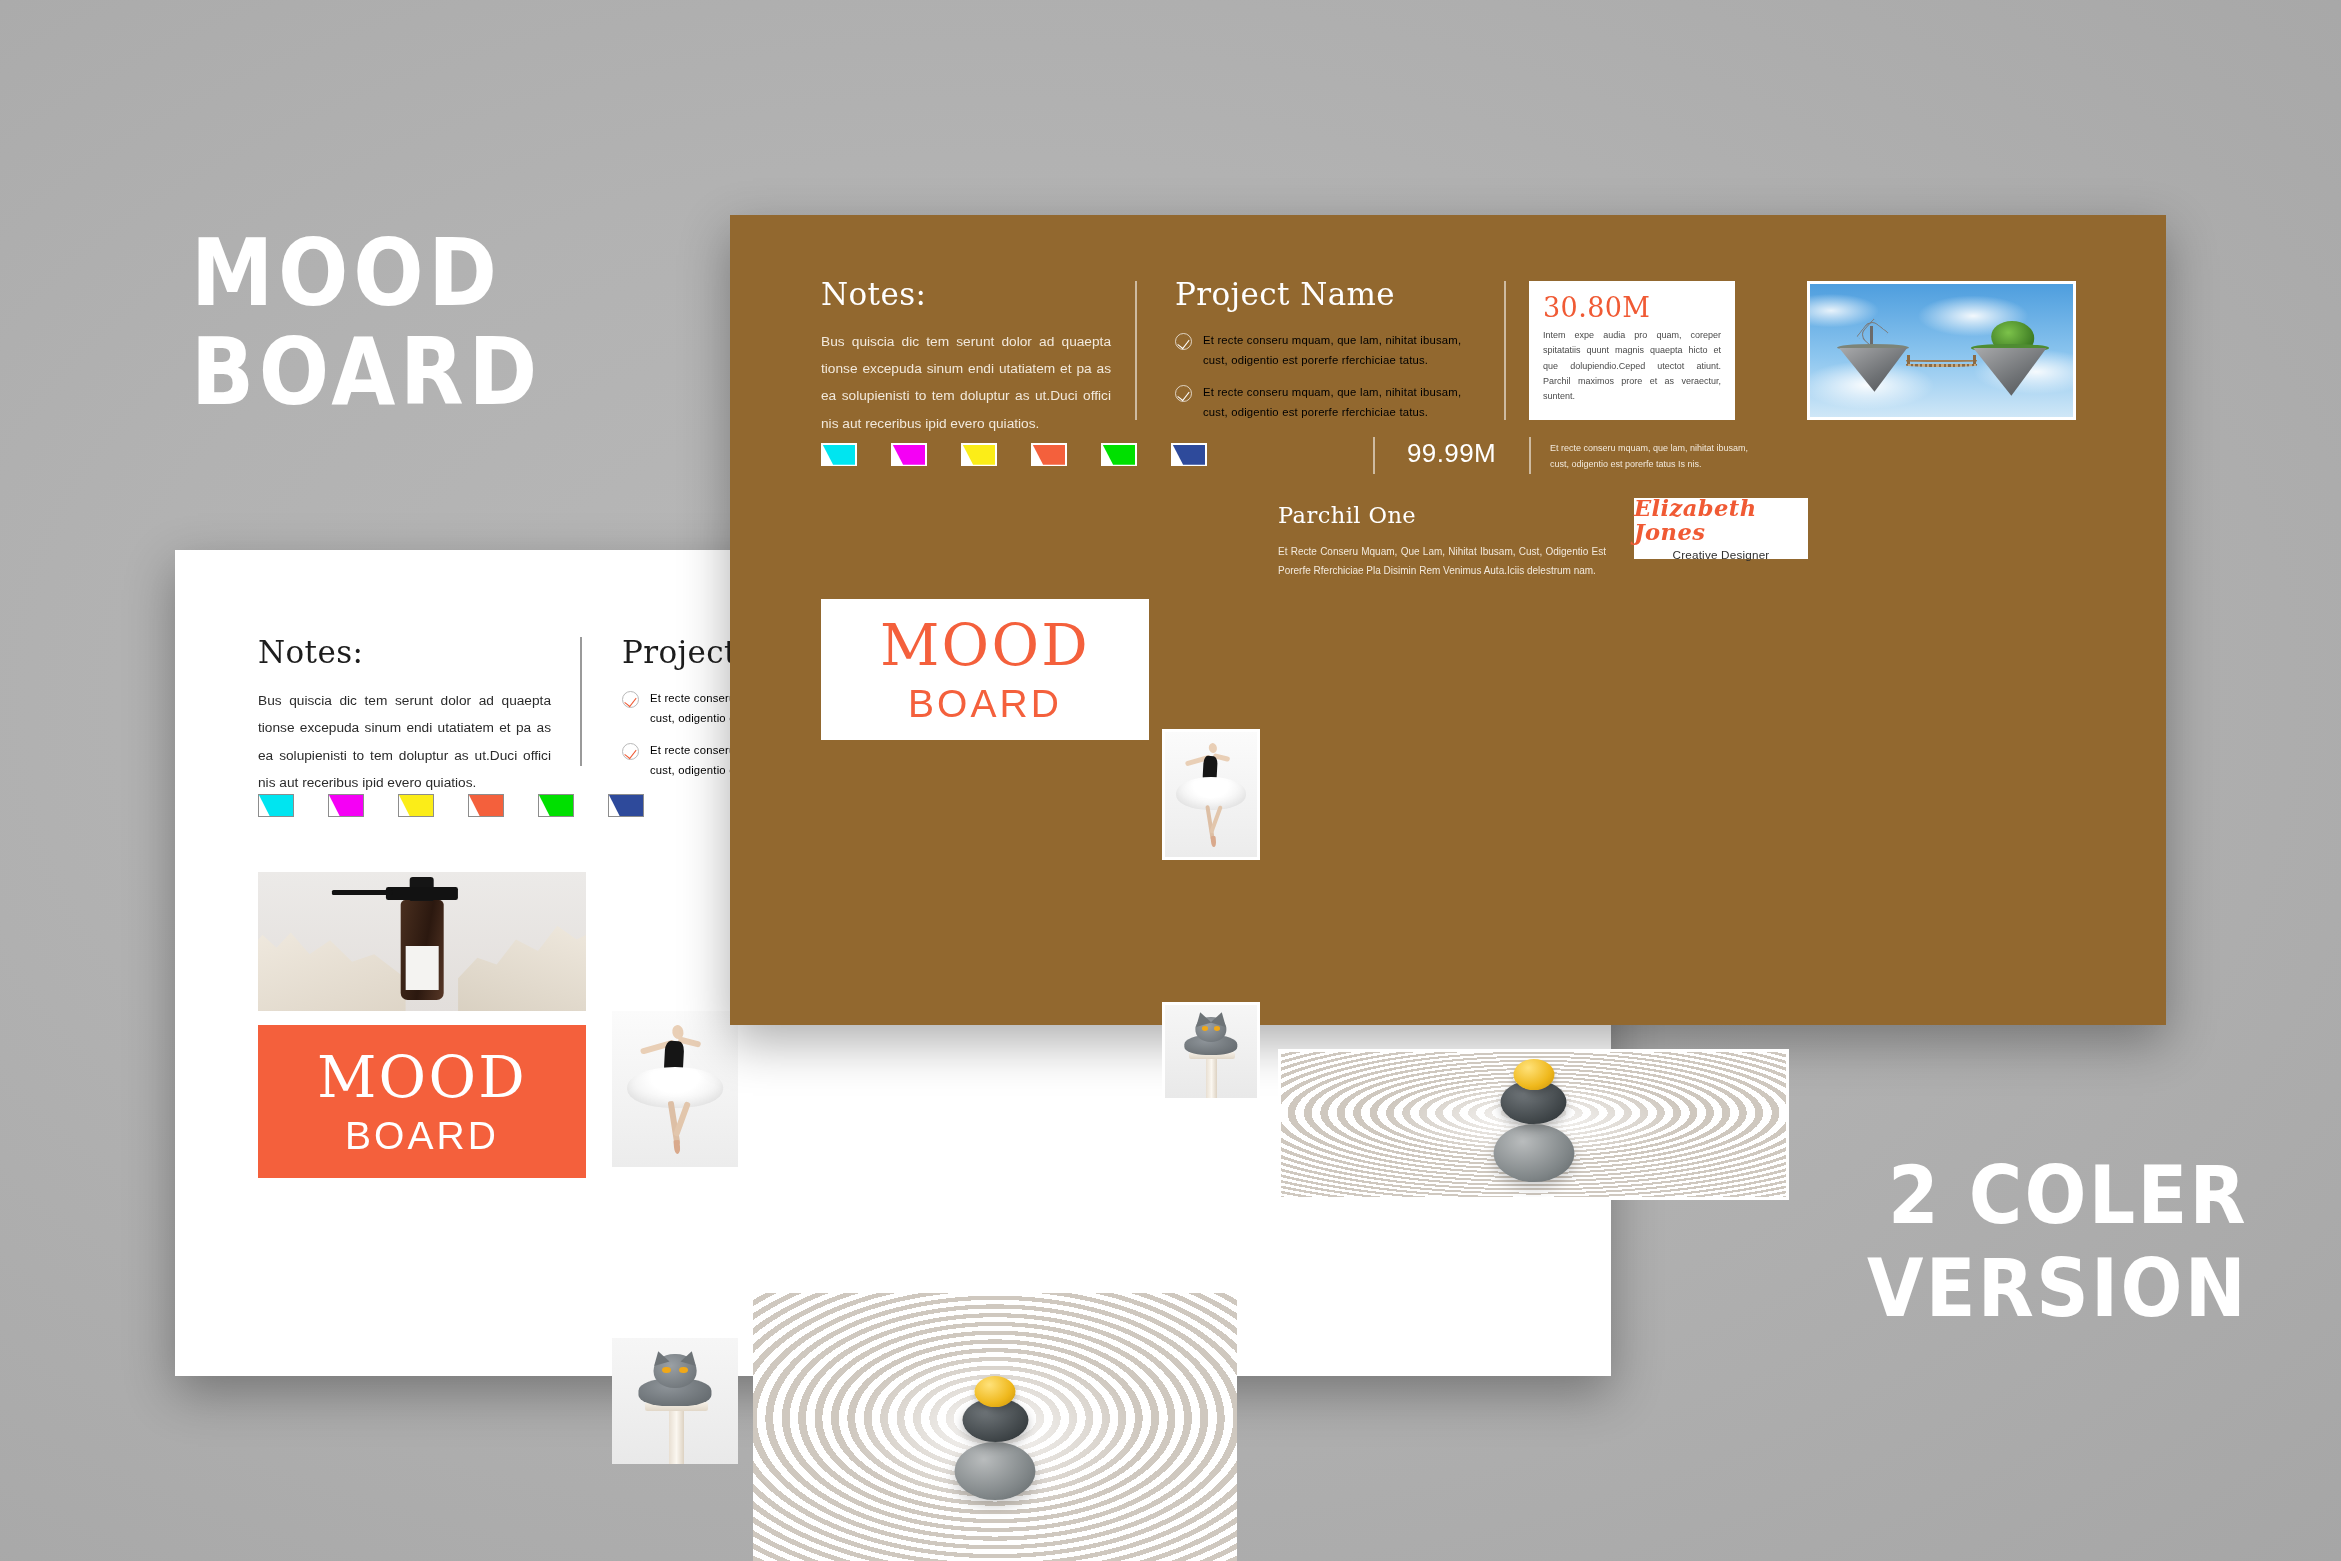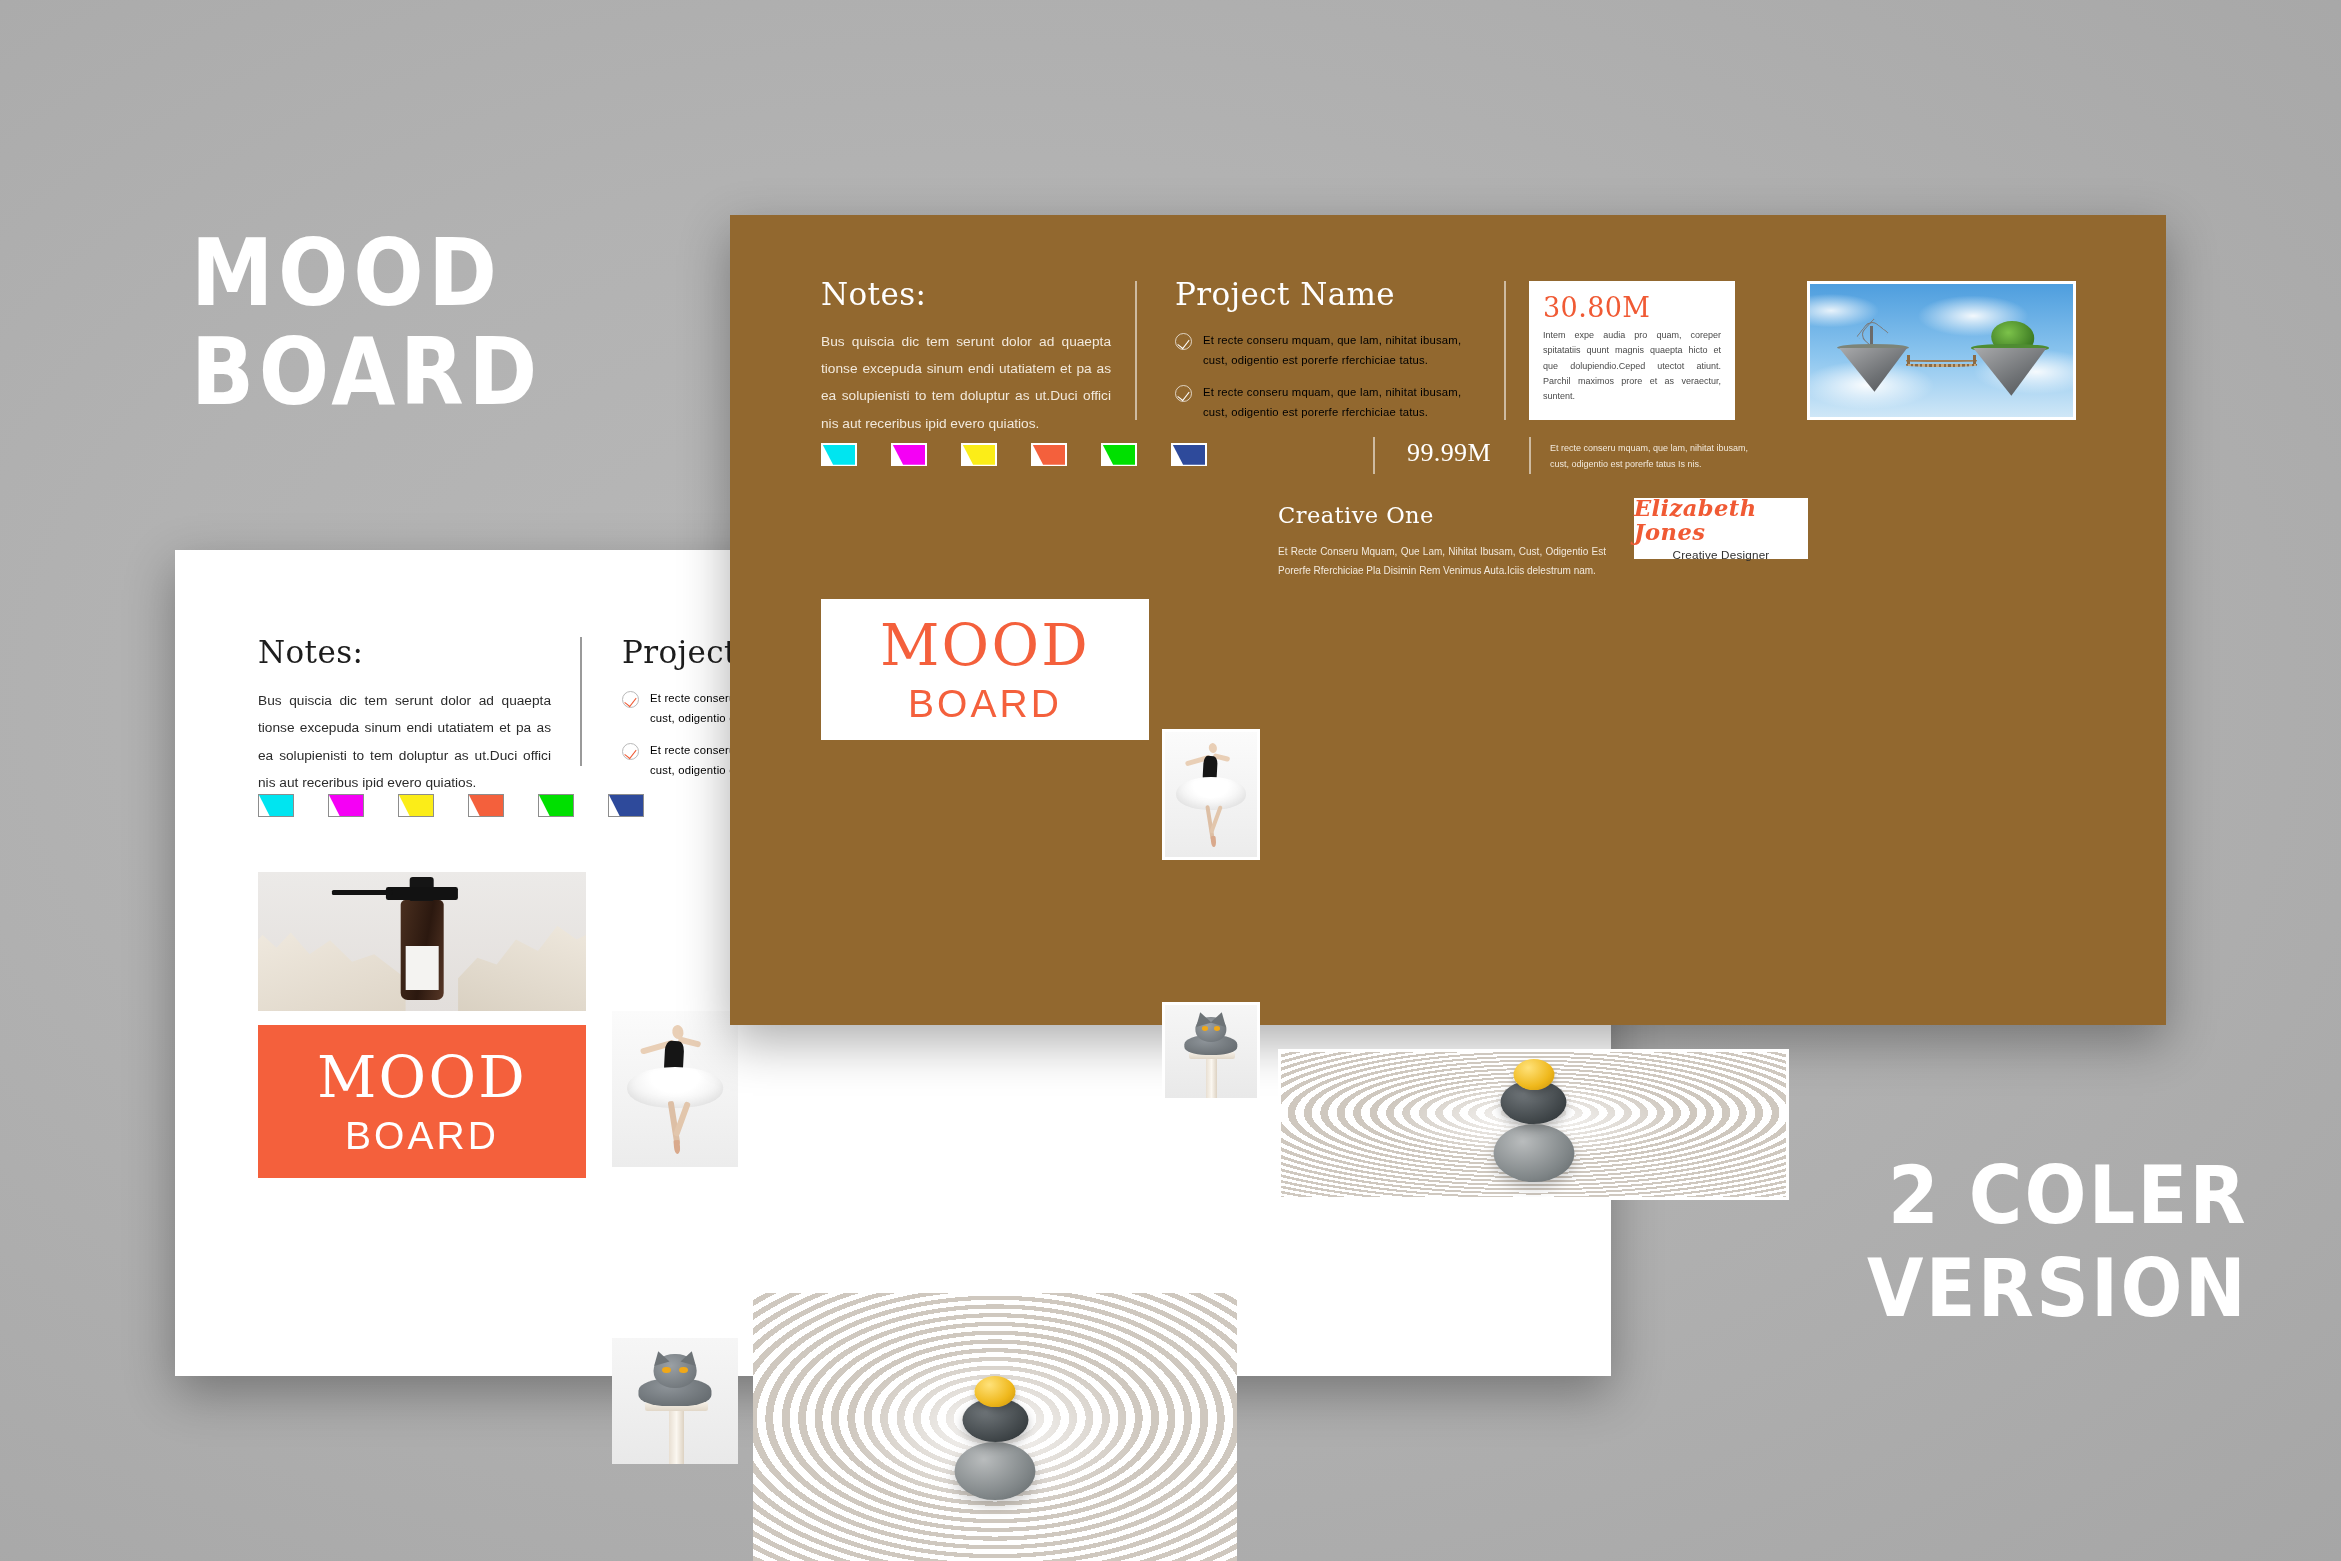--- a/index.html
+++ b/index.html
@@ -106,21 +106,21 @@
   }
   .white-s .swatch { border: 0.8px solid #8d8d8d; padding: 0; }
   .swatch i {
     display: block; width: 100%; height: 100%;
     clip-path: polygon(0 0, 100% 0, 100% 100%, 32% 100%);
   }
 
   
   .bignum {
     position: absolute;
-    font-family: Liberation Serif, serif;
+    font-family: Liberation Sans, sans-serif;
     color: #ffffff; font-size: 26px; letter-spacing: 0.4px;
   }
   .bignum-note {
     position: absolute; font-size: 9px; line-height: 1.75;
     color: #f2e9dc; text-align: left;
   }
 
   
   .tile { position: absolute; overflow: hidden; background: #efefef; }
   .tile.framed { border: 3.1px solid #ffffff; }
@@ -525,21 +525,21 @@
         <div class="perch"></div>
       <div class="body"></div>
       <div class="head2"></div>
       <div class="ear l"></div>
         <div class="ear r"></div>
       <div class="eye l"></div>
         <div class="eye r"></div>
     </div>
 
     <div style="position:absolute;left:548px;top:287px;width:328px;">
-      <div class="h-title" style="font-size:22.6px;">Creative One</div>
+      <div class="h-title" style="font-size:22.6px;">Parchil One</div>
       <div class="body-sm" style="font-size:10px;line-height:1.9;margin-top:14px;">Et Recte Conseru Mquam, Que Lam, Nihitat Ibusam, Cust, Odigentio Est Porerfe Rferchiciae Pla Disimin Rem Venimus Auta.Iciis delestrum nam.</div>
     </div>
 
     <div class="name-card" style="left:904px;top:283px;width:174px;height:61px;">
       <div class="name-script">Elizabeth Jones</div>
       <div class="name-role">Creative Designer</div>
     </div>
 
     <div class="tile framed img-zen" style="left:548px;top:373px;width:511px;height:151px;">
       <div class="zen-stack">

